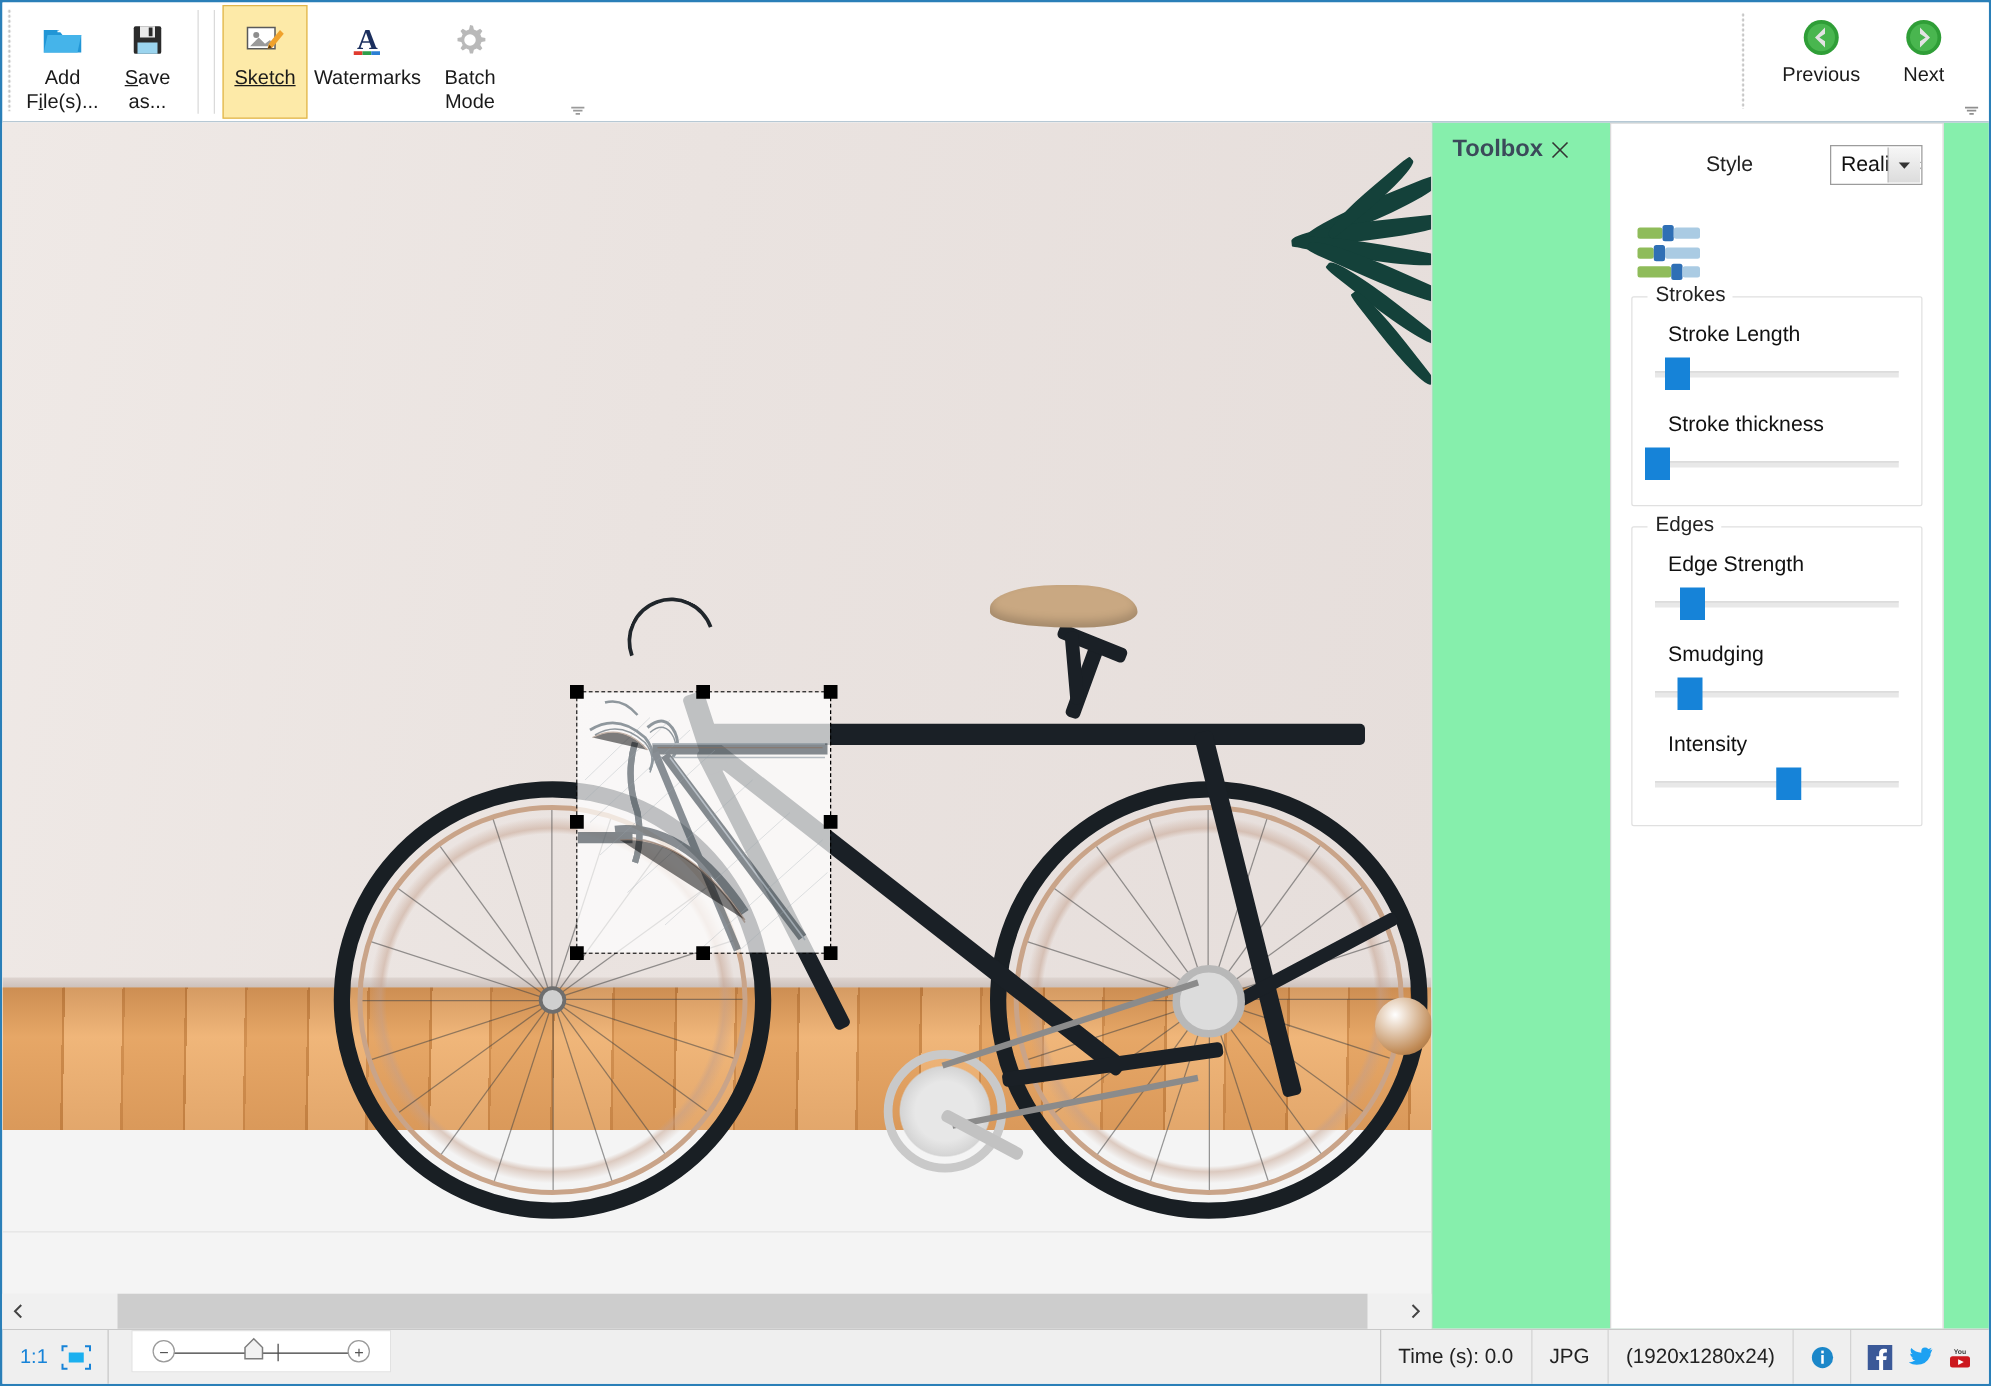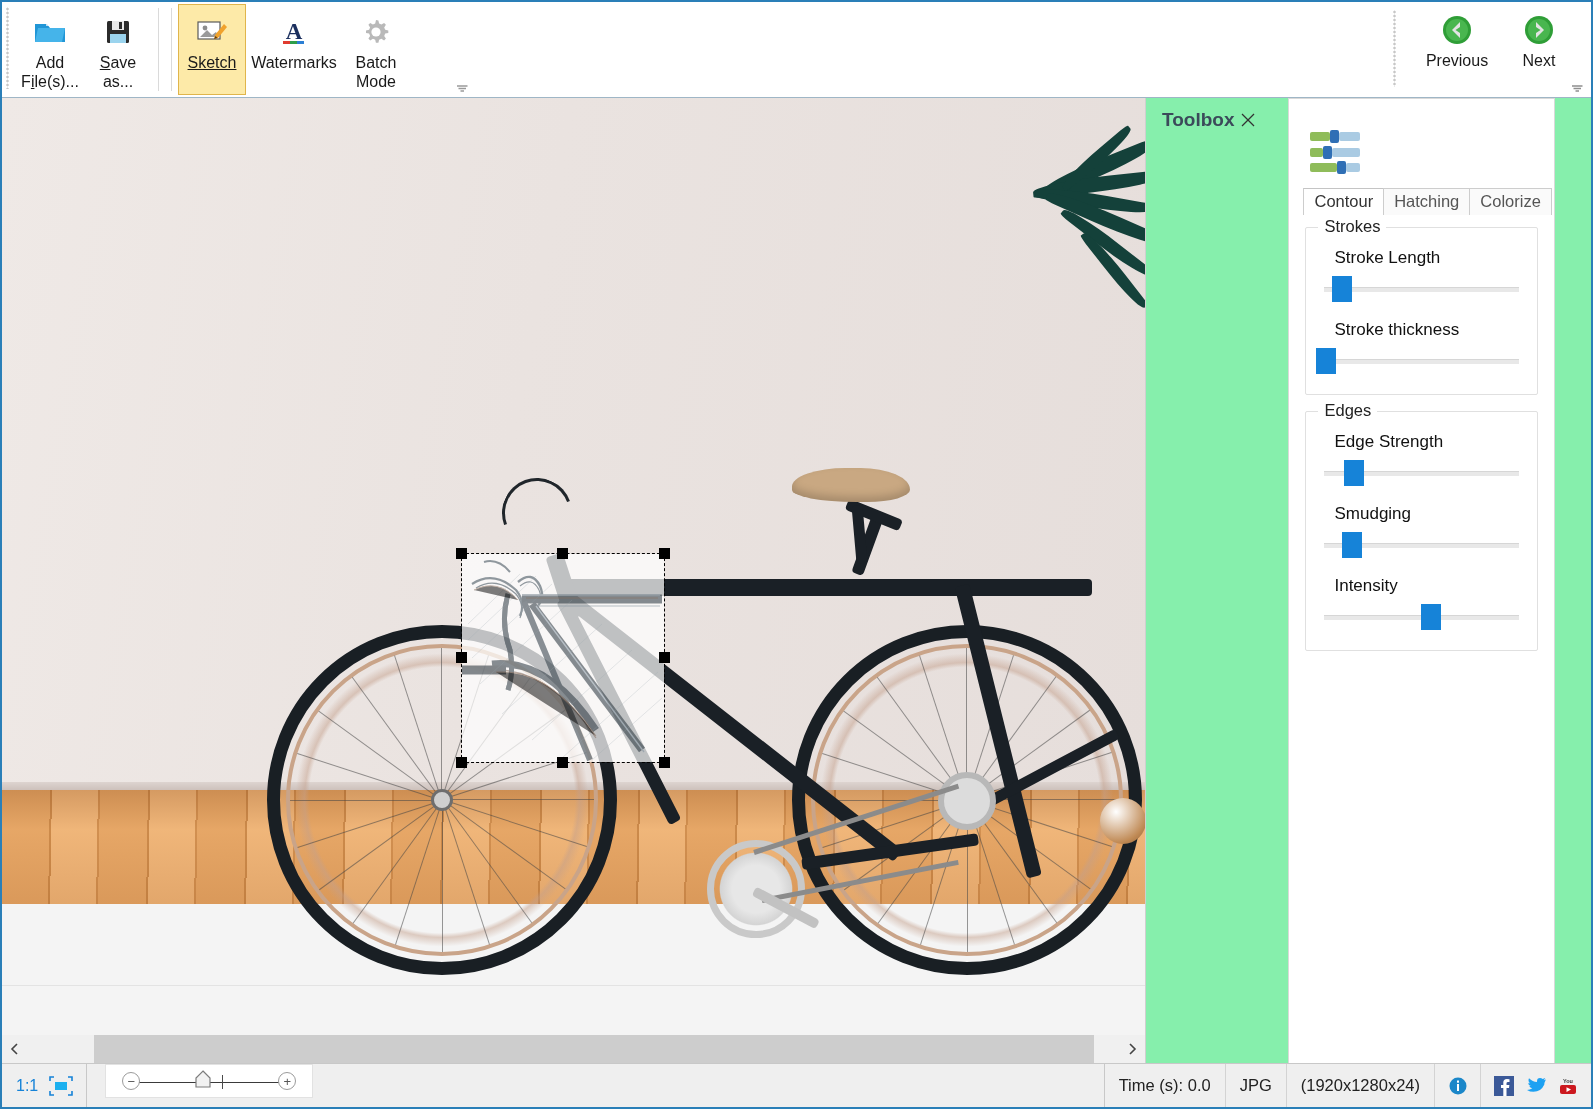--- a/index.html
+++ b/index.html
@@ -641,20 +641,31 @@
         <div class="tb-close">
           <svg width="16" height="16">
               <line x1="2" y1="2" x2="14" y2="14" stroke="#333" stroke-width="1.3"></line>
               <line x1="14" y1="2" x2="2" y2="14" stroke="#333" stroke-width="1.3"></line>
             </svg>
         </div>
       </div>
 
       <div class="tb-body">
 
+        <div class="row-style">
+          <div class="lab">Style</div>
+          <div class="combo">
+            <span>Realistic</span>
+            <span class="btn">
+              <svg width="11" height="7">
+                  <path d="M1 1 L5.5 6 L10 1" fill="#333"></path>
+                </svg>
+            </span>
+          </div>
+        </div>
 
         <div class="presets-block">
           <div class="preset-icon">
             <div class="pi">
               <div class="pi-row">
                 <div class="pi-bar" style="width:20px;background:#8fbc5a;"></div>
                 <div class="pi-bar" style="width:9px;height:13px;background:#2f6fb5;border-radius:2px;"></div>
                 <div class="pi-bar" style="width:21px;background:#aacbe3;"></div>
               </div>
               <div class="pi-row">
@@ -664,25 +675,20 @@
               </div>
               <div class="pi-row">
                 <div class="pi-bar" style="width:27px;background:#8fbc5a;"></div>
                 <div class="pi-bar" style="width:9px;height:13px;background:#2f6fb5;border-radius:2px;"></div>
                 <div class="pi-bar" style="width:14px;background:#aacbe3;"></div>
               </div>
             </div>
           </div>
         </div>
 
-        <div class="tabs">
-          <div class="tab active">Contour</div>
-          <div class="tab">Hatching</div>
-          <div class="tab">Colorize</div>
-        </div>
 
 
         <div class="group">
           <div class="gtitle">Strokes</div>
 
           <div class="slider-label">Stroke Length</div>
           <div class="slider">
             <div class="strack"></div>
             <div class="sthumb" style="left:9%;"></div>
           </div>

